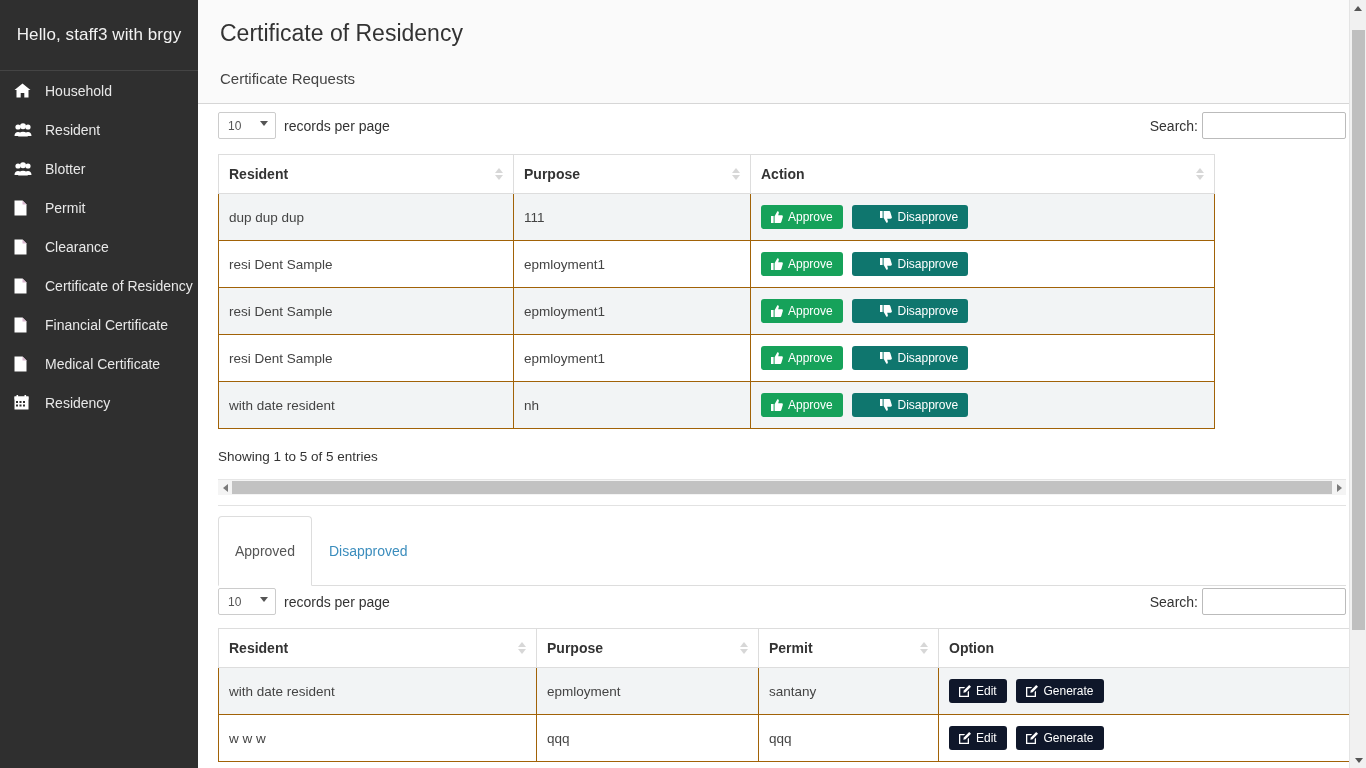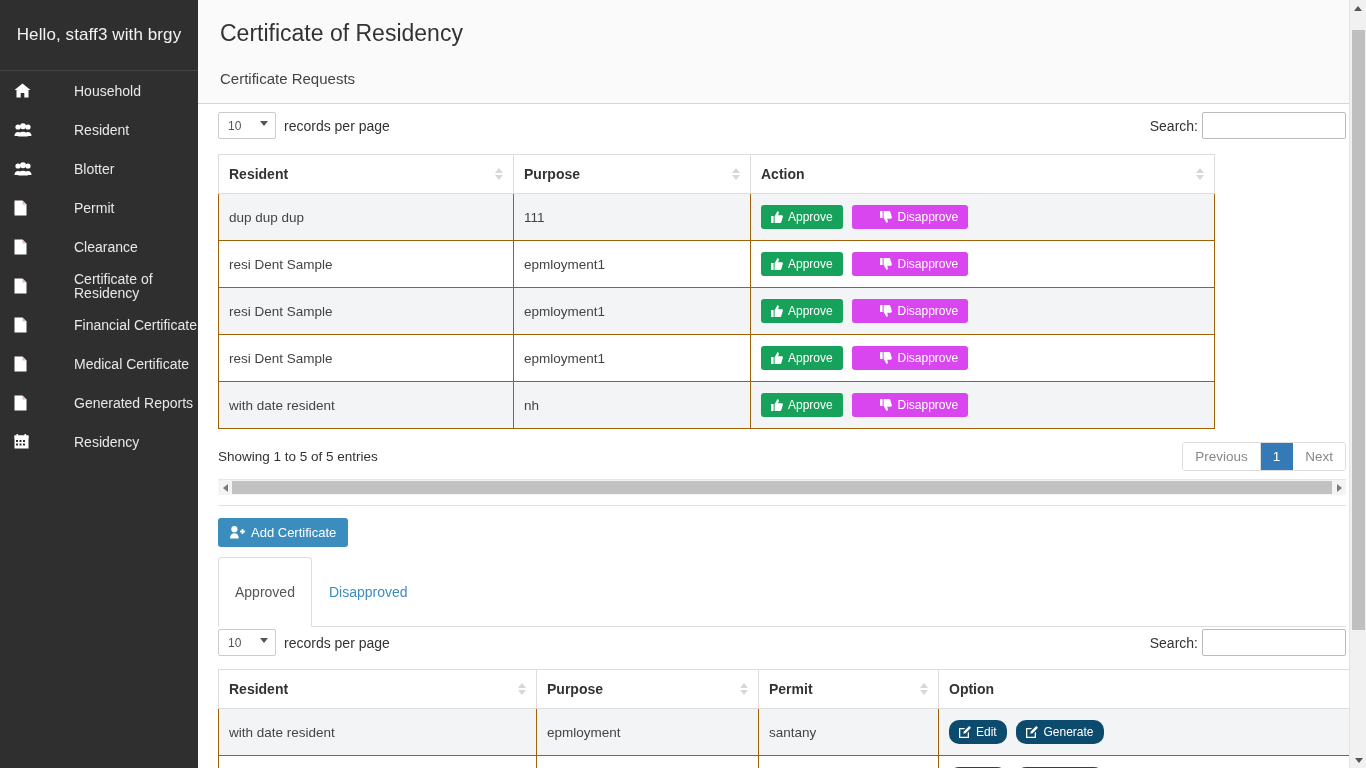--- a/index.html
+++ b/index.html
@@ -28,21 +28,20 @@
     border-bottom: 1px solid #444;
     letter-spacing: .1px;
   }
   .nav-item {
     display: flex; align-items: center;
     height: 39px;
     padding-left: 14px;
     font-size: 14px;
     color: #e8e8e8;
     cursor: pointer;
-    gap: 29px;
   }
   .nav-icon {
     width: 20px; min-width: 20px; height: 16px;
     margin-right: 11px;
     display: inline-flex; align-items: center; justify-content: flex-start;
     color: #fff;
   }
   .nav-icon svg { display: block; }
   .nav-label { line-height: 1; }
 
@@ -146,22 +145,22 @@
     border: none; border-radius: 3px;
     font-size: 12px; color: #fff;
     padding: 6px 10px;
     cursor: pointer;
     line-height: 1;
     font-family: "Liberation Sans", sans-serif;
     white-space: nowrap;
   }
   .btn + .btn { margin-left: 6px; }
   .btn-approve { background: #16a25a; }
-  .btn-disapprove { background: #d946ef; padding-left: 28px; }
-  .btn-blue { background: #0c4a6e; border-radius: 10px; }
+  .btn-disapprove { background: #0f766e; padding-left: 28px; }
+  .btn-blue { background: #0f172a; }
   .btn ico { margin-right: 5px; display: inline-flex; align-items: center; }
   .btn ico svg { display: block; }
 
   .btn-add {
     display: inline-flex; align-items: center;
     background: #3b8dbd; color: #fff;
     border: none; border-radius: 3px;
     font-size: 13px; padding: 8px 12px;
     cursor: pointer; line-height: 1;
     font-family: "Liberation Sans", sans-serif;
@@ -317,29 +316,20 @@
     <div class="nav-item">
       <span class="nav-icon">
         <svg width="13" height="16" viewBox="0 0 13 16">
             <path fill="#fff" d="M0.5 0.5 h8 l4 4 v11 h-12z"></path>
             <path fill="#d9b7d0" d="M8.5 0.5 l4 4 h-4z"></path>
           </svg>
       </span>
       <span class="nav-label">Medical Certificate</span>
     </div>
 
-    <div class="nav-item">
-      <span class="nav-icon">
-        <svg width="13" height="16" viewBox="0 0 13 16">
-            <path fill="#fff" d="M0.5 0.5 h8 l4 4 v11 h-12z"></path>
-            <path fill="#d9b7d0" d="M8.5 0.5 l4 4 h-4z"></path>
-          </svg>
-      </span>
-      <span class="nav-label">Generated Reports</span>
-    </div>
 
     <div class="nav-item">
       <span class="nav-icon">
         <svg width="15" height="15" viewBox="0 0 15 15">
             <rect x="0.5" y="1.5" width="14" height="13" fill="#fff"></rect>
             <rect x="0.5" y="1.5" width="14" height="3" fill="#fff"></rect>
             <g fill="#2f2f2f">
               <rect x="2" y="6" width="2" height="2"></rect>
               <rect x="5.5" y="6" width="2" height="2"></rect>
               <rect x="9" y="6" width="2" height="2"></rect>
@@ -520,52 +510,34 @@
                   </ico>
                 <span>Disapprove</span>
               </button>
             </td>
           </tr>
         </tbody>
       </table>
 
       <div class="dt-bottom">
         <div class="dt-info">Showing 1 to 5 of 5 entries</div>
-        <div class="pager">
-          <a>Previous</a>
-          <a class="active">1</a>
-          <a>Next</a>
-        </div>
       </div>
 
       <div class="hscroll">
         <span class="arrow">
             <i class="tri-l"></i>
           </span>
         <span class="thumb"></span>
         <span class="arrow">
             <i class="tri-r"></i>
           </span>
       </div>
 
       <div class="section-divider"></div>
 
-      <div style="margin-top:12px;">
-        <button class="btn-add">
-          <ico>
-            <svg width="15" height="13" viewBox="0 0 15 13">
-                <circle cx="4.4" cy="3.2" r="3.1" fill="#fff"></circle>
-                <path fill="#fff" d="M0 12.5 C0 9.2 2 7.3 4.4 7.3 S8.8 9.2 8.8 12.5z"></path>
-                <rect x="10" y="4.6" width="5" height="1.8" fill="#fff"></rect>
-                <rect x="11.6" y="3" width="1.8" height="5" fill="#fff"></rect>
-              </svg>
-          </ico>
-          <span>Add Certificate</span>
-        </button>
-      </div>
 
       <div class="tabs">
         <div class="tab active">
           <span>Approved</span>
         </div>
         <div class="tab">
           <span>Disapproved</span>
         </div>
       </div>
 

